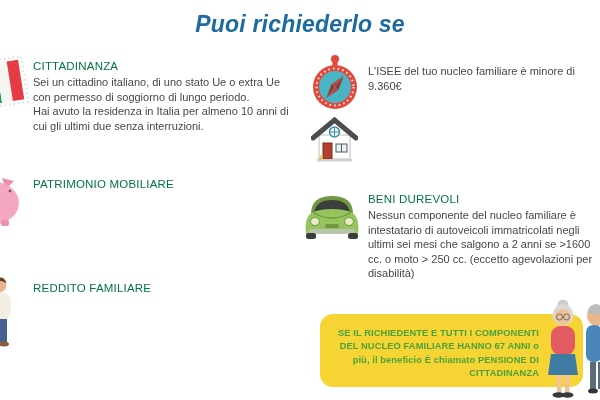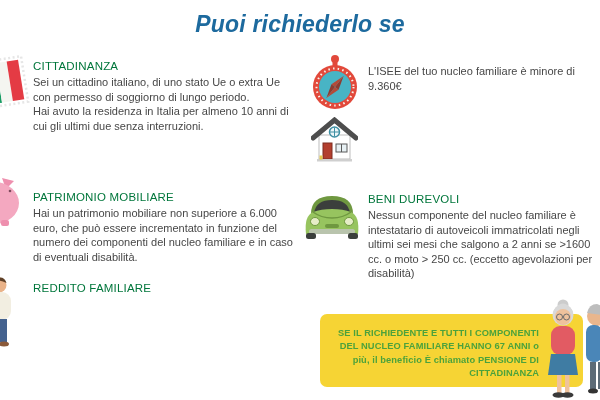--- a/index.html
+++ b/index.html
@@ -16,21 +16,21 @@
   .sec-title{
     font-weight:normal;font-size:11.5px;color:#00763b;margin-bottom:3px;
     letter-spacing:0.2px;
   }
   .sec-body{
     font-size:11px;color:#474747;line-height:1.32;white-space:pre-line;
   }
   .icon{position:absolute;}
   .pension-box{
     position:absolute;left:320px;top:314px;width:263px;height:73px;
-    background:#f6d434;border-radius:7px;box-sizing:border-box;
+    background:#f6d434;border-radius:13px;box-sizing:border-box;
     padding:13px 44px 10px 12px;
   }
   .pension-text{
     font-size:9.3px;line-height:1.45;color:#4ca23c;text-align:right;
     font-weight:bold;letter-spacing:0.1px;
   }
   .couple{position:absolute;left:542px;top:298px;z-index:5;}
 </style>
 </head>
 <body>
@@ -113,23 +113,22 @@
       <rect x="45" y="45" width="10" height="6" rx="2.5" fill="#3b3f3c"></rect>
     </svg>
   </div>
 
   <div class="section" style="left:33px;top:60px;width:265px;">
     <div class="sec-title">CITTADINANZA</div>
     <div class="sec-body">Sei un cittadino italiano, di uno stato Ue o extra Ue con permesso di soggiorno di lungo periodo.
 Hai avuto la residenza in Italia per almeno 10 anni di cui gli ultimi due senza interruzioni.</div>
   </div>
 
-  <div class="section" style="left:33px;top:178px;width:265px;margin-top:13px;">
+  <div class="section" style="left:33px;top:178px;width:265px;">
     <div class="sec-title">PATRIMONIO MOBILIARE</div>
-    <div class="sec-body">Hai un patrimonio mobiliare non superiore a 6.000 euro, che può essere incrementato in funzione del numero dei componenti del nucleo familiare e in caso di eventuali disabilità.</div>
   </div>
 
   <div class="section" style="left:33px;top:282px;width:265px;">
     <div class="sec-title">REDDITO FAMILIARE</div>
   </div>
 
   <div class="section" style="left:368px;top:64px;width:228px;">
     <div class="sec-body">L'ISEE del tuo nucleo familiare è minore di 9.360€</div>
   </div>
 

